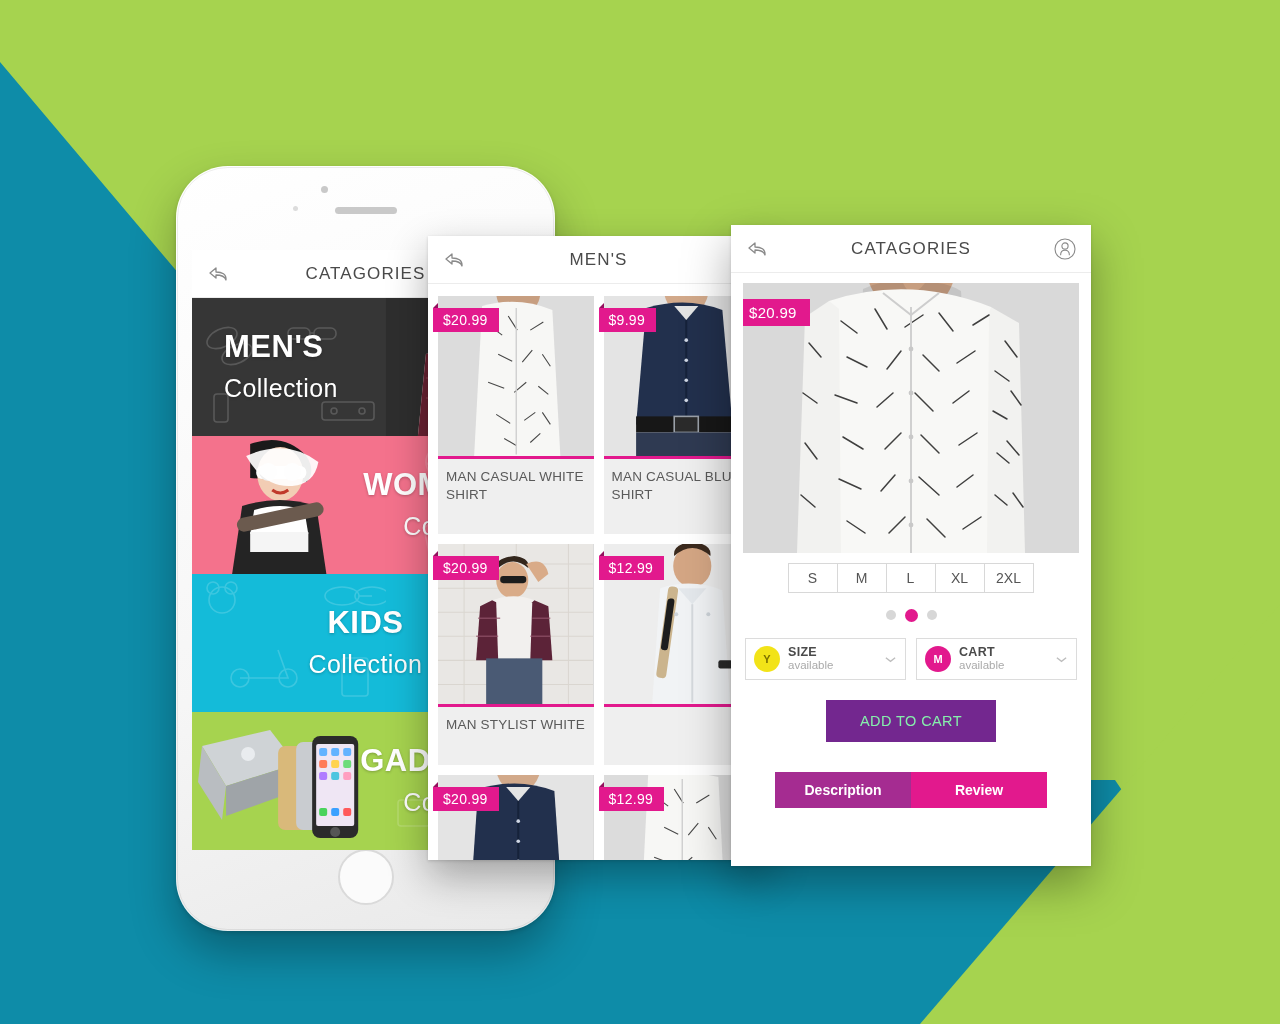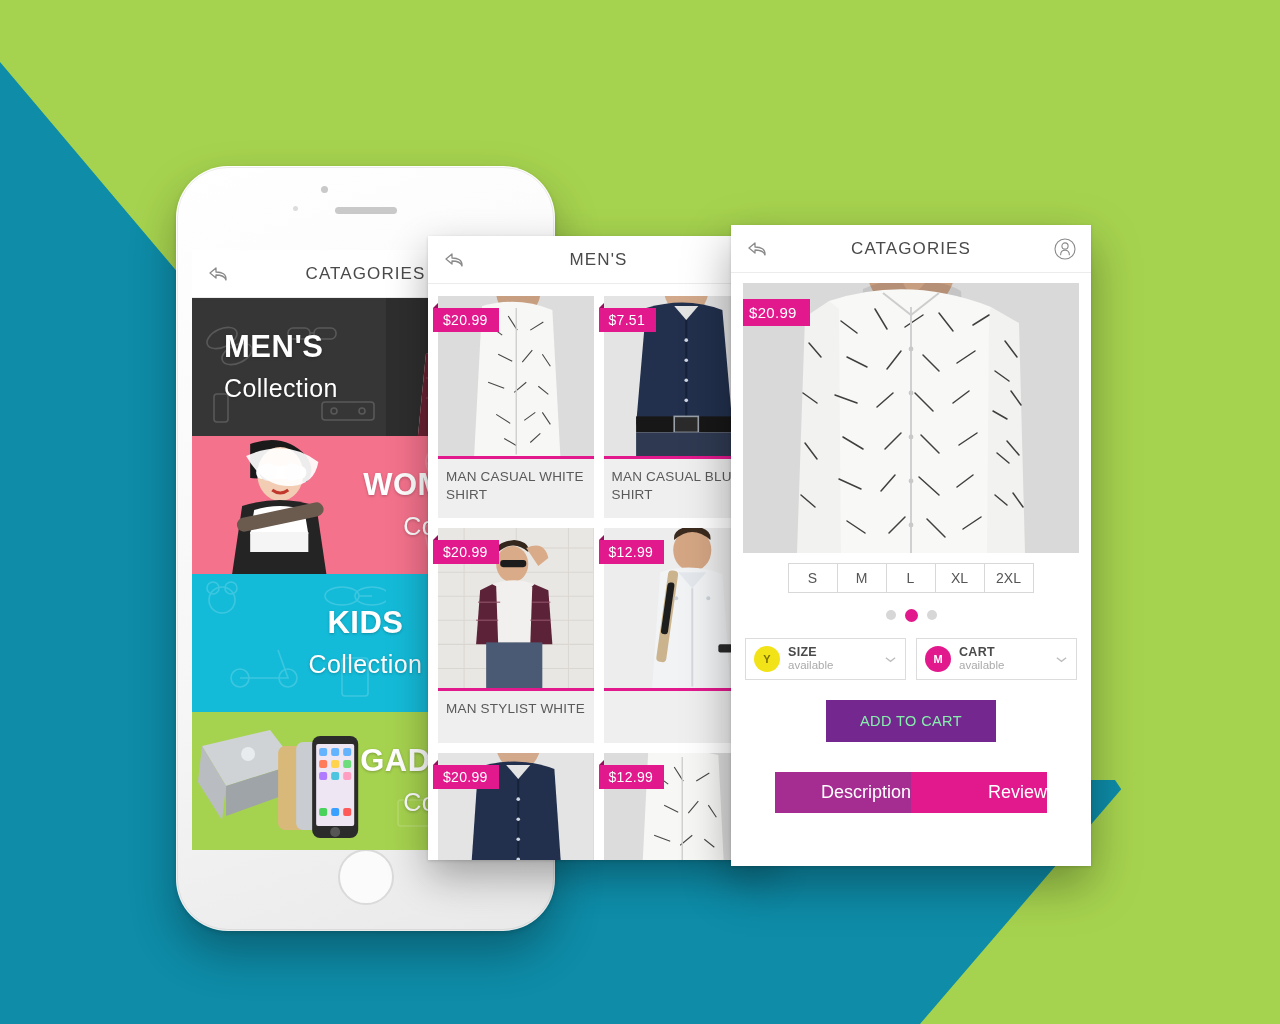--- a/index.html
+++ b/index.html
@@ -121,21 +121,21 @@
     display:flex; flex-wrap:wrap; padding:12px 10px; gap:10px;
   }
   .pcard {
     width:calc(50% - 5px); background:#efefef; position:relative;
   }
   .pcard .thumb {
     height:160px; position:relative; overflow:hidden; background:#dcdcdc;
   }
   .pcard .rule { height:3px; background:#E2198D; }
   .pcard .pname {
-    padding:9px 8px 14px; font-size:13.5px; color:#5a5a5a;
+    padding:9px 8px 30px; font-size:13.5px; color:#5a5a5a;
     letter-spacing:.2px; line-height:1.35; min-height:52px;
   }
   .price-tag {
     position:absolute; left:-5px; top:12px; z-index:5;
     background:#E2198D; color:#fff; font-size:14px;
     padding:4px 11px 4px 10px; letter-spacing:.3px;
   }
   .price-tag::before {
     content:''; position:absolute; left:0; top:-5px;
     border-left:5px solid transparent; border-bottom:5px solid #94105e;
@@ -182,21 +182,21 @@
   .sel .ssub   { font-size:11.5px; color:#aaaaaa; }
   .chev { width:13px; height:13px; flex:0 0 13px; }
   .cart-wrap { display:flex; justify-content:center; margin-top:20px; }
   .btn-cart {
     background:#73278F; color:#86efac; border:none;
     font-size:14.5px; letter-spacing:.4px;
     padding:13px 34px; cursor:pointer; font-family:inherit;
   }
   .tabs { display:flex; justify-content:center; margin-top:30px; padding:0 44px; }
   .tab {
-    flex:1; text-align:right; color:#fff; font-size:18px; font-weight:normal;
+    flex:1; text-align:center; color:#fff; font-size:14px; font-weight:bold;
     padding:10px 0; cursor:pointer;
   }
   .tab-desc { background:#A52C91; }
   .tab-rev  { background:#E2198D; }
 
   
   .ph { position:absolute; inset:0; }
 </style>
 </head>
 <body>
@@ -431,21 +431,21 @@
               <circle cx="82" cy="64" r="1.8"></circle>
               <circle cx="82" cy="84" r="1.8"></circle>
               <circle cx="82" cy="104" r="1.8"></circle>
             </g>
           <rect x="32" y="120" width="100" height="16" fill="#171717"></rect>
           <rect x="70" y="120" width="24" height="16" fill="#2b2b2b" stroke="#9aa0a8" stroke-width="1.6"></rect>
           <rect x="32" y="136" width="100" height="24" fill="#2f3a52"></rect>
         </svg>
       </div>
       <div class="rule"></div>
-      <div class="price-tag">$7.51</div>
+      <div class="price-tag">$9.99</div>
       <div class="pname">MAN CASUAL BLUE SHIRT</div>
     </div>
 
     <div class="pcard">
       <div class="thumb">
         <svg class="ph" viewBox="0 0 155 160" preserveAspectRatio="none">
           <rect width="155" height="160" fill="#e9e7e4"></rect>
           <g stroke="#dad6d0" stroke-width="1">
               <path d="M0 20h155M0 44h155M0 68h155M0 92h155M0 116h155M0 140h155"></path>
               <path d="M26 0v160M78 0v160M130 0v160"></path>

